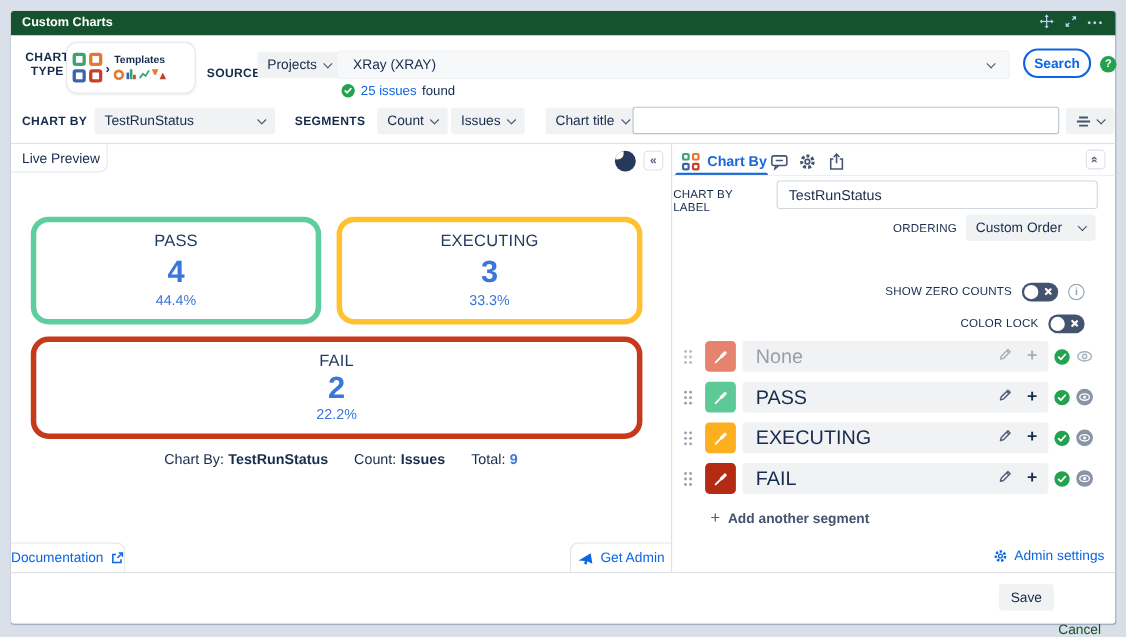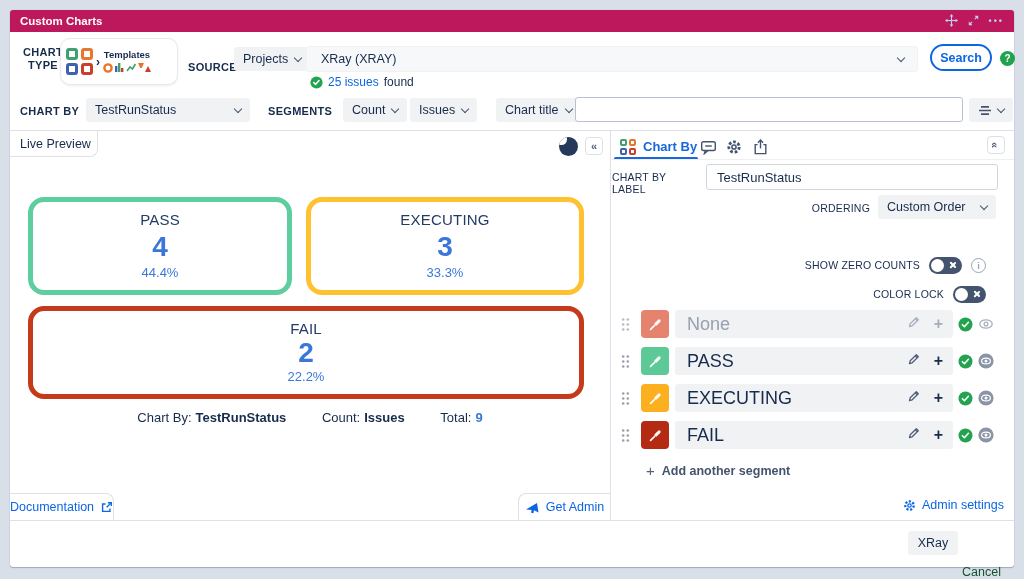--- a/index.html
+++ b/index.html
@@ -5,21 +5,21 @@
   *{box-sizing:border-box;margin:0;padding:0}
   body{margin:0;background:#d9dfe9;font-family:"Liberation Sans",sans-serif;-webkit-font-smoothing:antialiased}
   .stage{position:relative;width:1024px;height:579px;overflow:hidden}
   .card{position:absolute;left:10px;top:10px;width:1004px;height:557px;background:#fff;border-radius:3px;
         box-shadow:0 1px 1px rgba(9,30,66,.25),0 0 1px rgba(9,30,66,.31)}
   .abs{position:absolute}
   .lbl{font-size:11px;font-weight:700;color:#172B4D;letter-spacing:.3px}
   .sm-lbl{font-size:10.5px;font-weight:400;color:#172B4D;letter-spacing:.2px}
 
   
-  .tbar{position:absolute;left:0;top:0;right:0;height:22px;background:#be185d;border-radius:3px 3px 0 0;
+  .tbar{position:absolute;left:0;top:0;right:0;height:22px;background:#14532d;border-radius:3px 3px 0 0;
         display:flex;align-items:center;padding:0 10px;color:#fff;font-size:11.5px;font-weight:700}
   .tbar-icons{margin-left:auto;display:flex;align-items:center;gap:10px}
   .dots3{color:#BCD2F5;font-size:9px;letter-spacing:2px;font-weight:700}
 
   
   .dd{position:absolute;height:24px;background:#F1F2F4;border-radius:3px;display:flex;align-items:center;
       gap:7px;padding:0 9px;font-size:12.5px;color:#172B4D;cursor:pointer}
   .cv{display:inline-block;width:6px;height:6px;border-right:1.8px solid #44546F;border-bottom:1.8px solid #44546F;
       transform:rotate(45deg);margin-top:-3px;flex:0 0 auto}
   .sqbtn{width:18px;height:18px;border:1px solid #DCE0E6;border-radius:4px;display:flex;align-items:center;
@@ -62,21 +62,21 @@
           border-bottom:1px solid #DFE1E6;border-bottom-right-radius:8px;line-height:26px;padding-left:10px;
           font-size:12.5px;color:#172B4D}
   .pie{position:absolute;left:549px;top:127px;width:19px;height:19px;border-radius:50%;background:#26395A;overflow:hidden;cursor:pointer}
   .pie::before{content:"";position:absolute;left:-3px;top:-3px;width:11px;height:11px;border-radius:50%;background:#fff}
   .tile{position:absolute;border:5px solid;border-radius:16px;background:#fff;display:flex;flex-direction:column;
         align-items:center;justify-content:space-between;padding:9px 0 10px;cursor:pointer}
   .tile .tl{font-size:15px;color:#243B61;letter-spacing:.2px}
   .tile .tv{font-size:28px;font-weight:700;color:#3B77D8;line-height:1}
   .tile .tp{font-size:13px;color:#3B77D8}
   .caption{position:absolute;left:0;top:400px;width:600px;text-align:center;font-size:13px;color:#172B4D}
-  .caption .k{margin-left:32px}
+  .caption .k{margin-left:20px}
   .caption .k:first-child{margin-left:0}
   .caption b{font-weight:700;margin-left:4px}
   .caption .tot{color:#3B77D8}
   .tab-doc{position:absolute;left:0;top:483px;width:104px;height:27px;border:1px solid #DFE1E6;border-left:0;border-bottom:0;
            border-top-right-radius:8px;display:flex;align-items:center;justify-content:flex-start;gap:6px;
            color:#0C66E4;font-size:12.5px;background:#fff;cursor:pointer}
   .tab-help{position:absolute;left:508px;top:483px;width:92px;height:27px;border:1px solid #DFE1E6;border-right:0;border-bottom:0;
             border-top-left-radius:8px;display:flex;align-items:center;justify-content:center;gap:6px;
             color:#0C66E4;font-size:12.5px;background:#fff;cursor:pointer}
 
@@ -466,17 +466,17 @@
   </div>
 
   <div class="admin">
     <svg width="13" height="13" viewBox="0 0 16 16">
           <circle cx="8" cy="8" r="5.2" fill="none" stroke="#0C66E4" stroke-width="2.8" stroke-dasharray="2.7 1.9"></circle>
           <circle cx="8" cy="8" r="2.1" fill="none" stroke="#0C66E4" stroke-width="1.5"></circle>
         </svg>
     <span>Admin settings</span>
   </div>
 
-  <div class="btn-save">XRay</div>
+  <div class="btn-save">Save</div>
   <div class="btn-cancel">Cancel</div>
 
 </div>
 </div>
 
 </body></html>

